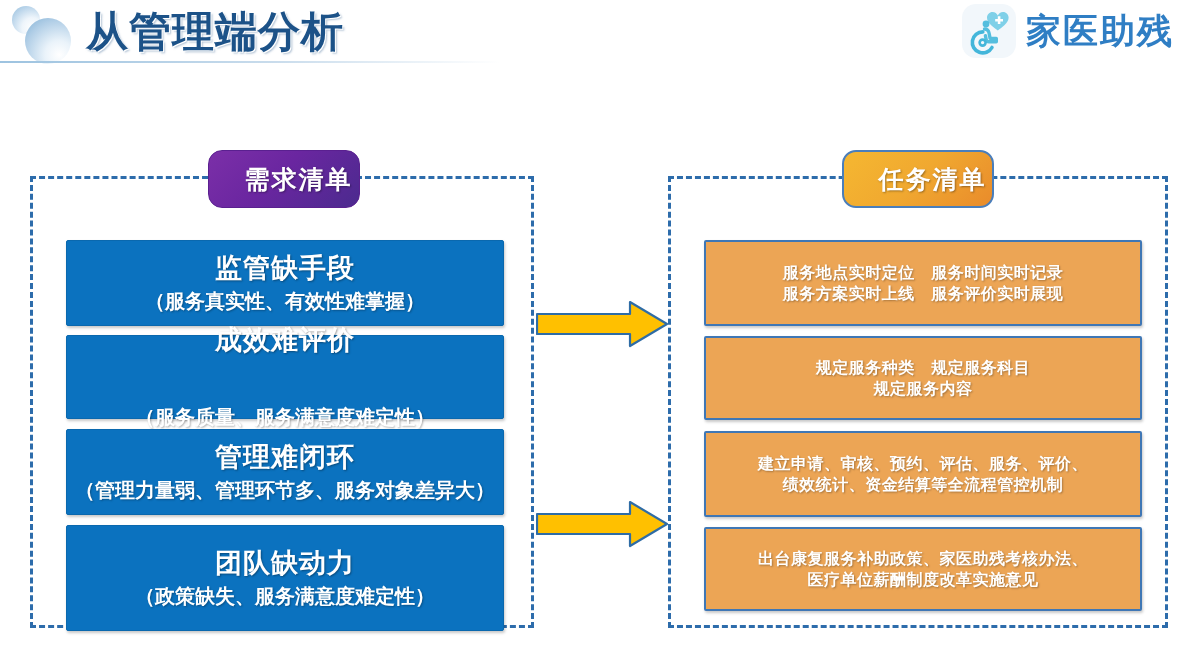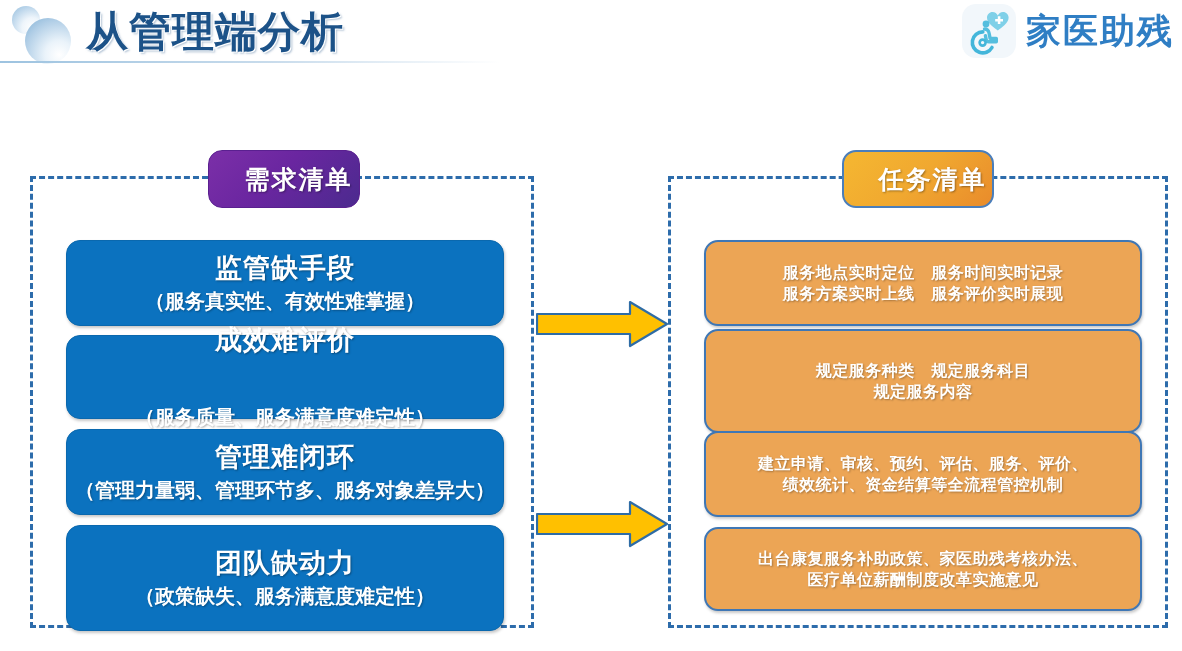--- a/index.html
+++ b/index.html
@@ -82,21 +82,21 @@
   }
   #badge-right{
     left:171px;width:152px;height:58px;
     background:linear-gradient(135deg,#f5b731 0%,#f0a830 50%,#e98b2b 100%);
     border:2px solid #4a7ebb;
   }
 
   
   .item{
     position:absolute;
-    border-radius:14px;
+    border-radius:2px;
     box-sizing:border-box;
     display:flex;flex-direction:column;
     align-items:center;justify-content:center;
     text-align:center;
     color:#ffffff;
     box-shadow:1px 2px 3px rgba(0,0,0,.22);
   }
   .item.blue{
     background:#0b72bf;
     border:1px solid #0a68ae;
@@ -124,21 +124,21 @@
     white-space:pre;
   }
 
   
   #li0{top:240px;height:86px;}
   #li1{top:335px;height:84px;gap:44px;}
   #li2{top:429px;height:86px;}
   #li3{top:525px;height:106px;}
   
   #ri0{top:240px;height:86px;}
-  #ri1{top:329px;height:104px;}
+  #ri1{top:336px;height:84px;}
   #ri2{top:431px;height:86px;}
   #ri3{top:527px;height:84px;}
 
   
   .arrow{position:absolute;}
   #arrow0{left:536px;top:300px;width:132px;height:48px;}
   #arrow1{left:536px;top:500px;width:132px;height:48px;}
 </style>
 </head>
 <body>

